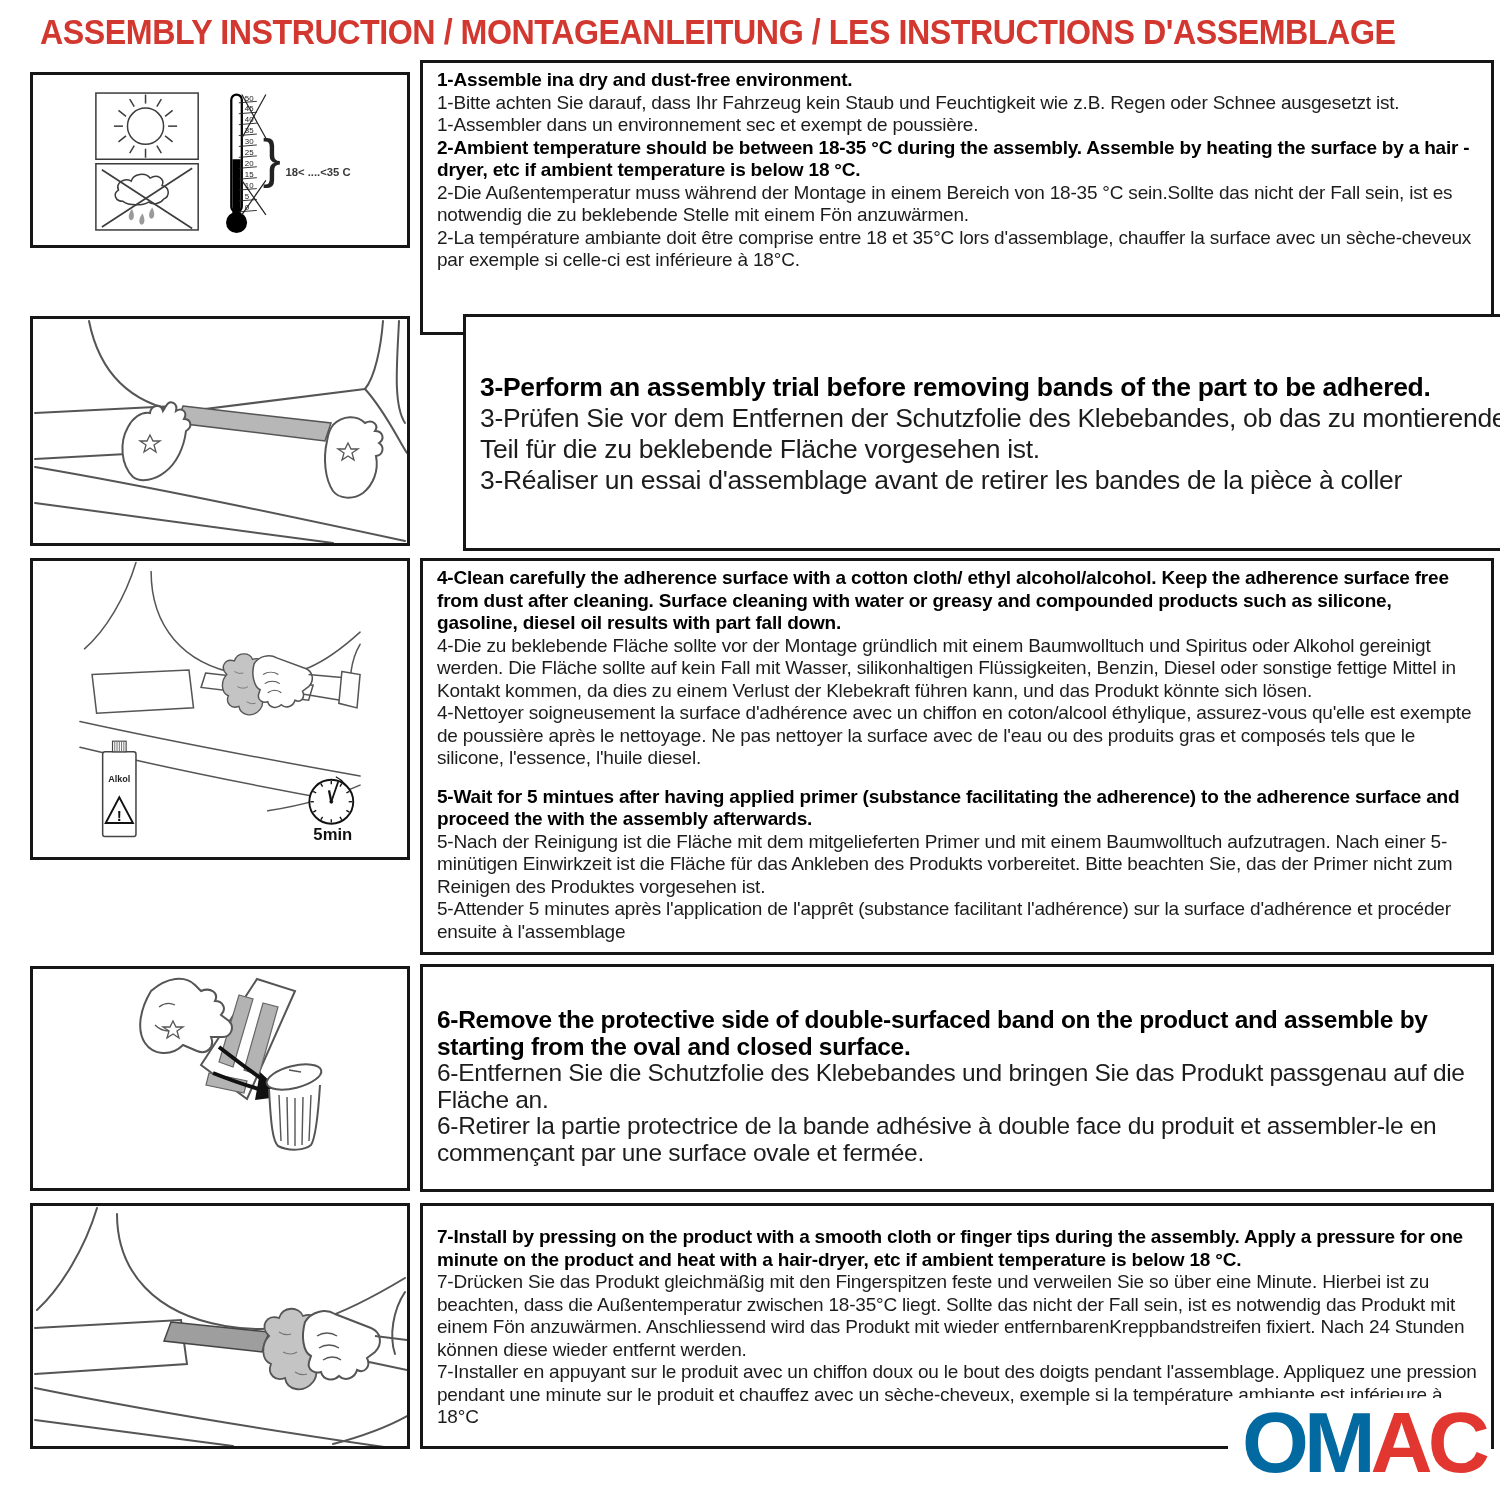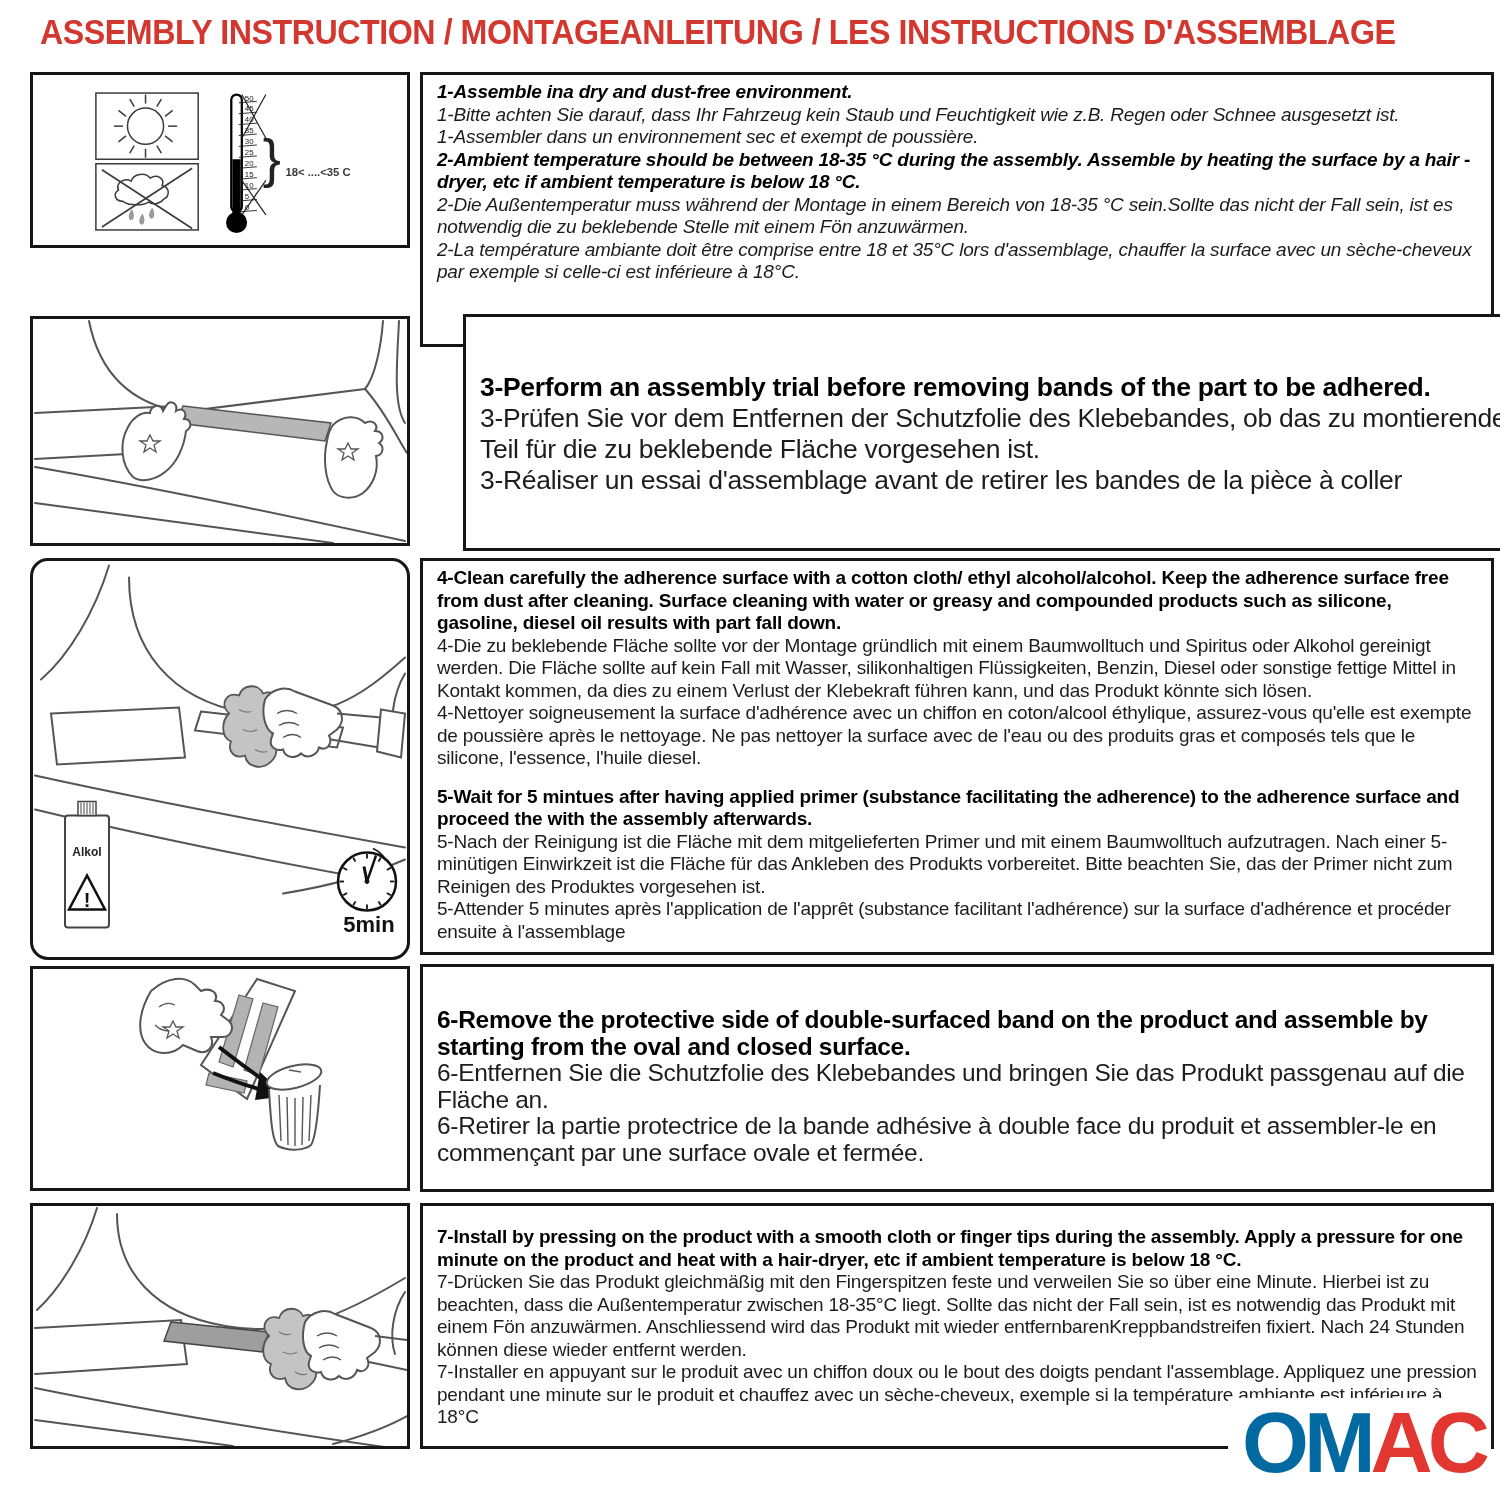--- a/index.html
+++ b/index.html
@@ -11,28 +11,28 @@
     font-size:35px; font-weight:700; color:#d23830;
     white-space:nowrap; letter-spacing:-0.5px;
     transform:scaleX(0.92); transform-origin:left center;
   }
 
   .box { position:absolute; border:3px solid #161616; background:#fff; box-sizing:border-box; }
 
   
   .r1f { left:30px; top:72px;  width:380px; height:176px; }
   .r2f { left:30px; top:316px; width:380px; height:230px; }
-  .r3f { left:30px; top:558px; width:380px; height:402px;border-radius:18px; }
+  .r3f { left:30px; top:558px; width:380px; height:302px; }
   .r4f { left:30px; top:966px; width:380px; height:225px; }
   .r5f { left:30px; top:1203px; width:380px; height:246px; }
   .box svg { display:block; width:100%; height:100%; }
 
   
   .txt { left:420px; width:1074px; padding:6px 14px; }
-  .r1t { top:72px;  height:275px;font-style:italic; }
+  .r1t { top:60px;  height:275px; }
   .r2t { top:314px; height:237px; padding-top:55px;margin-left:43px; }
   .r3t { top:558px; height:397px; }
   .r4t { top:964px; height:228px; padding-top:40px; }
   .r5t { top:1203px; height:246px; padding-top:20px; }
 
   .txt p { margin:0; }
   .small { font-size:19px; line-height:22.5px; letter-spacing:-0.2px; }
   .large2 { font-size:26.5px; line-height:31px; letter-spacing:-0.3px; }
   .large4 { font-size:24.5px; line-height:26.5px; letter-spacing:-0.3px; }
   p.b { font-weight:700; color:#000; }

